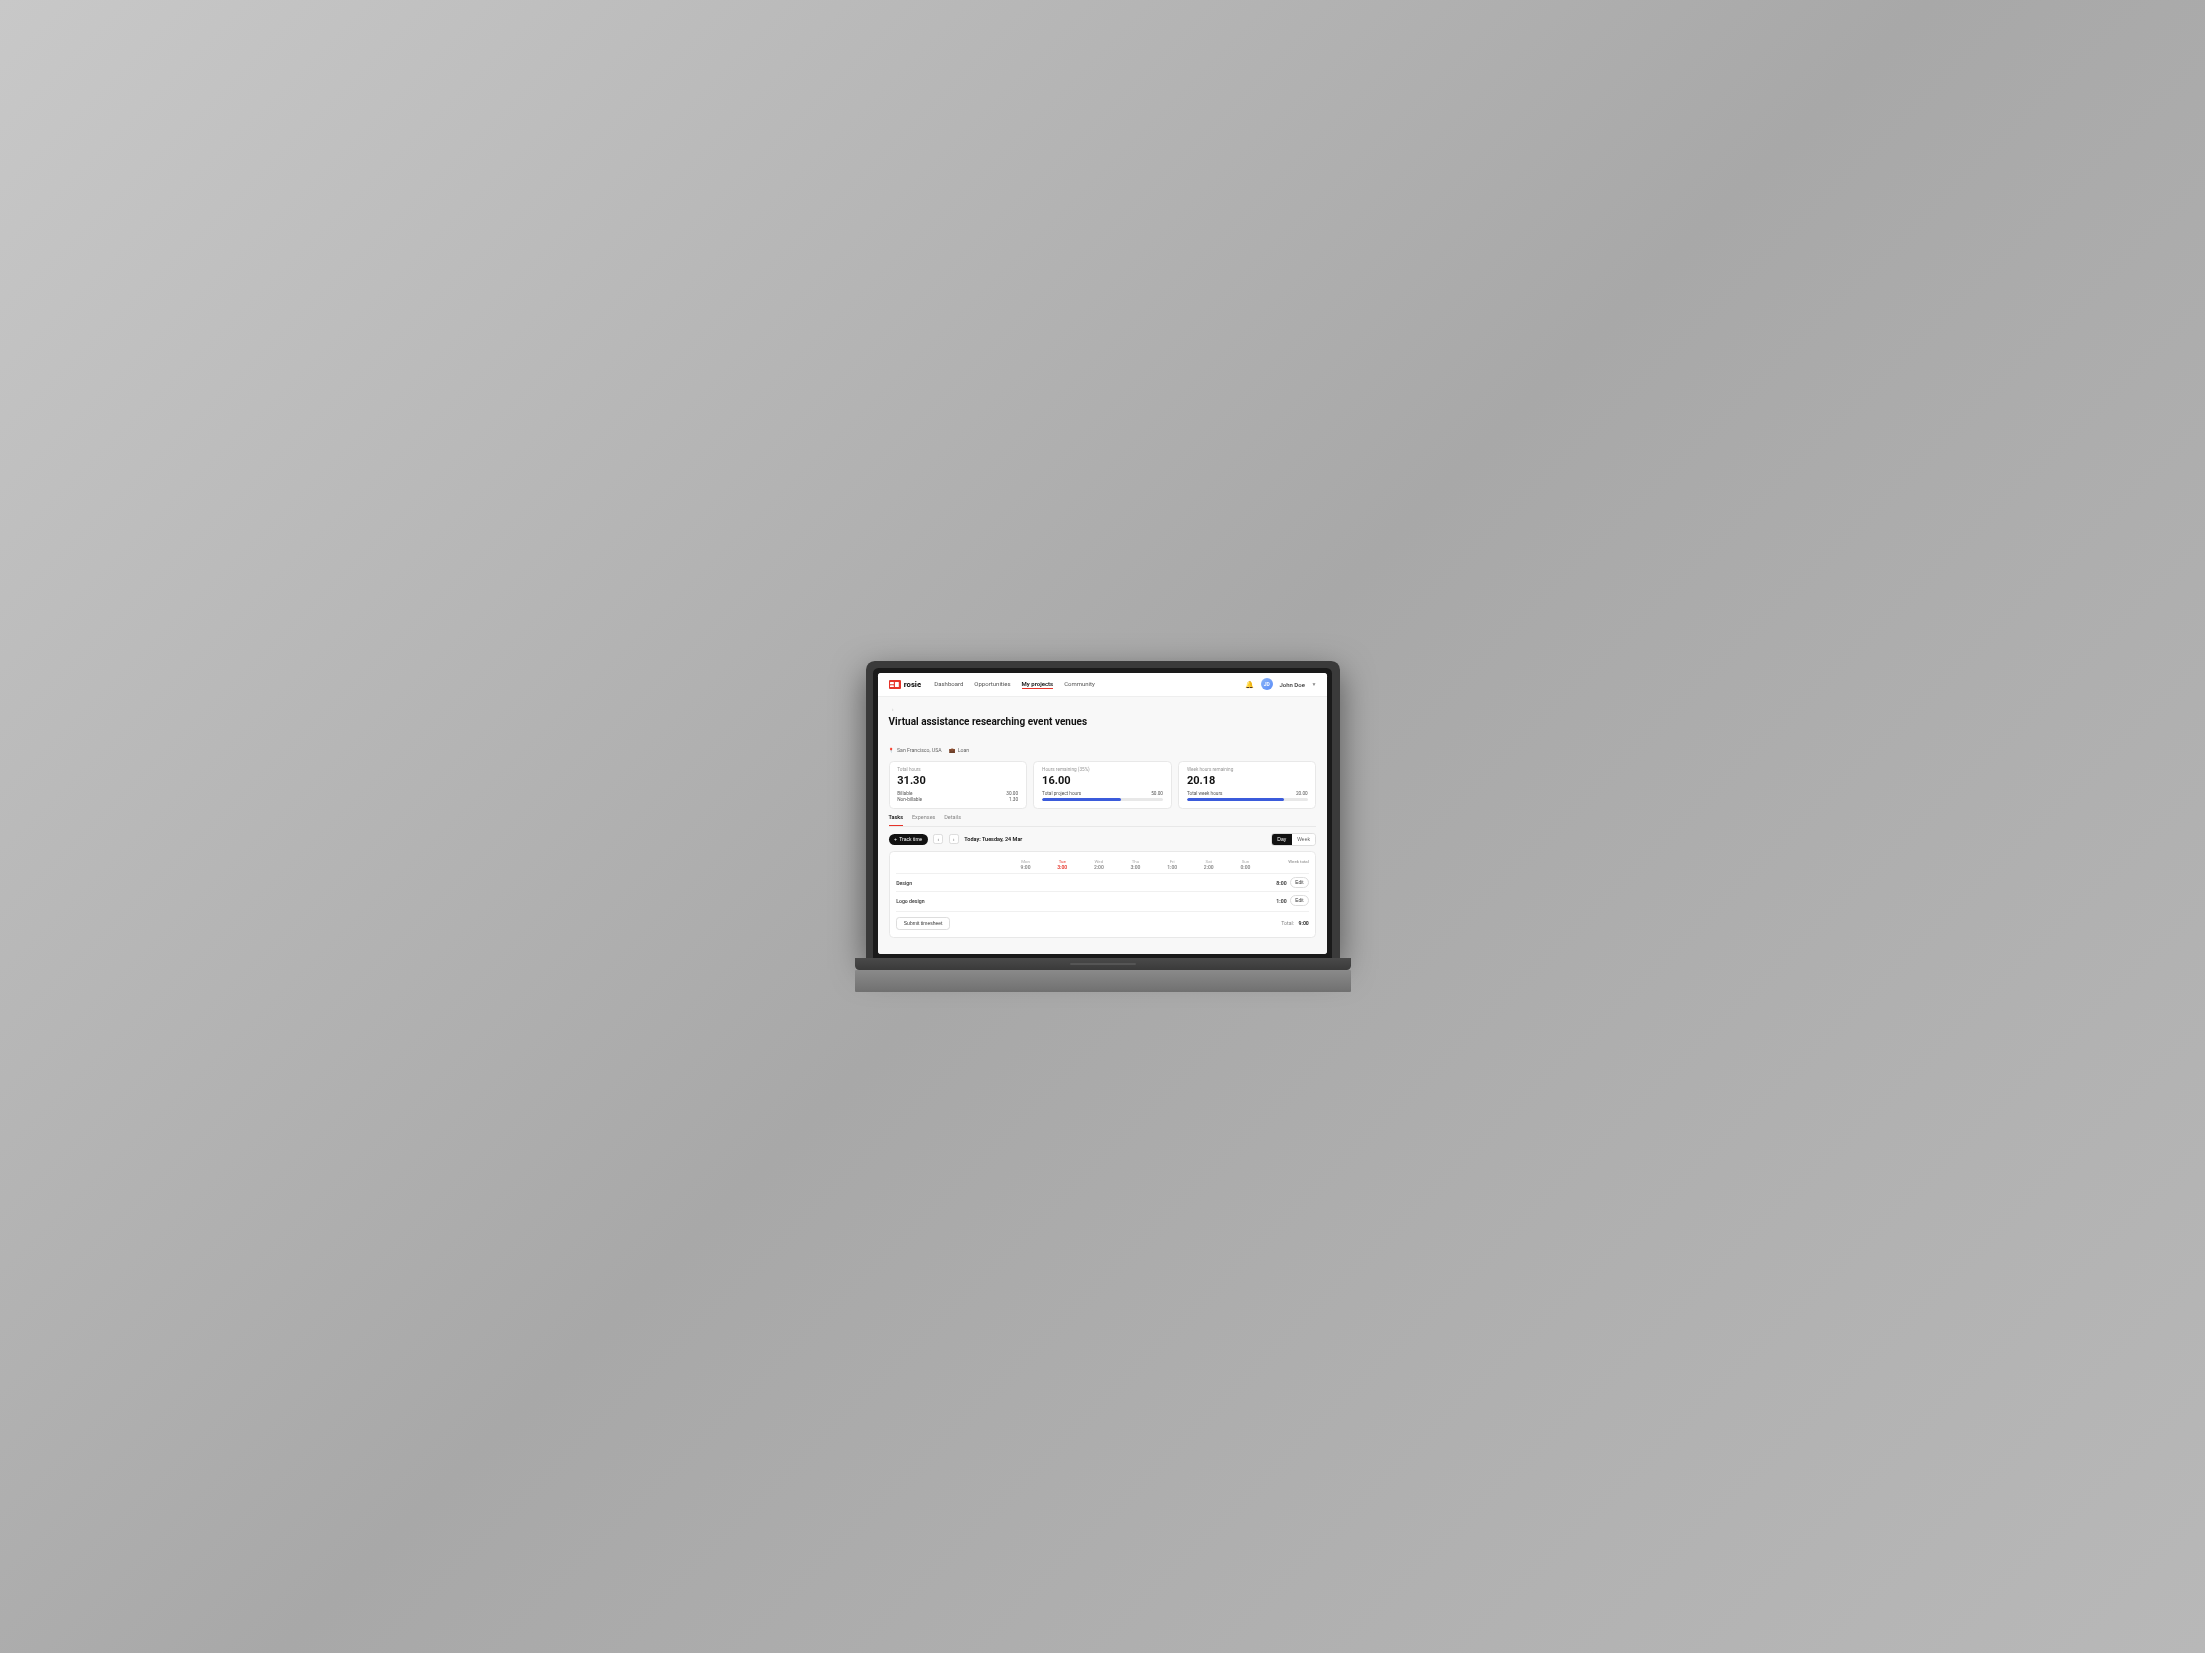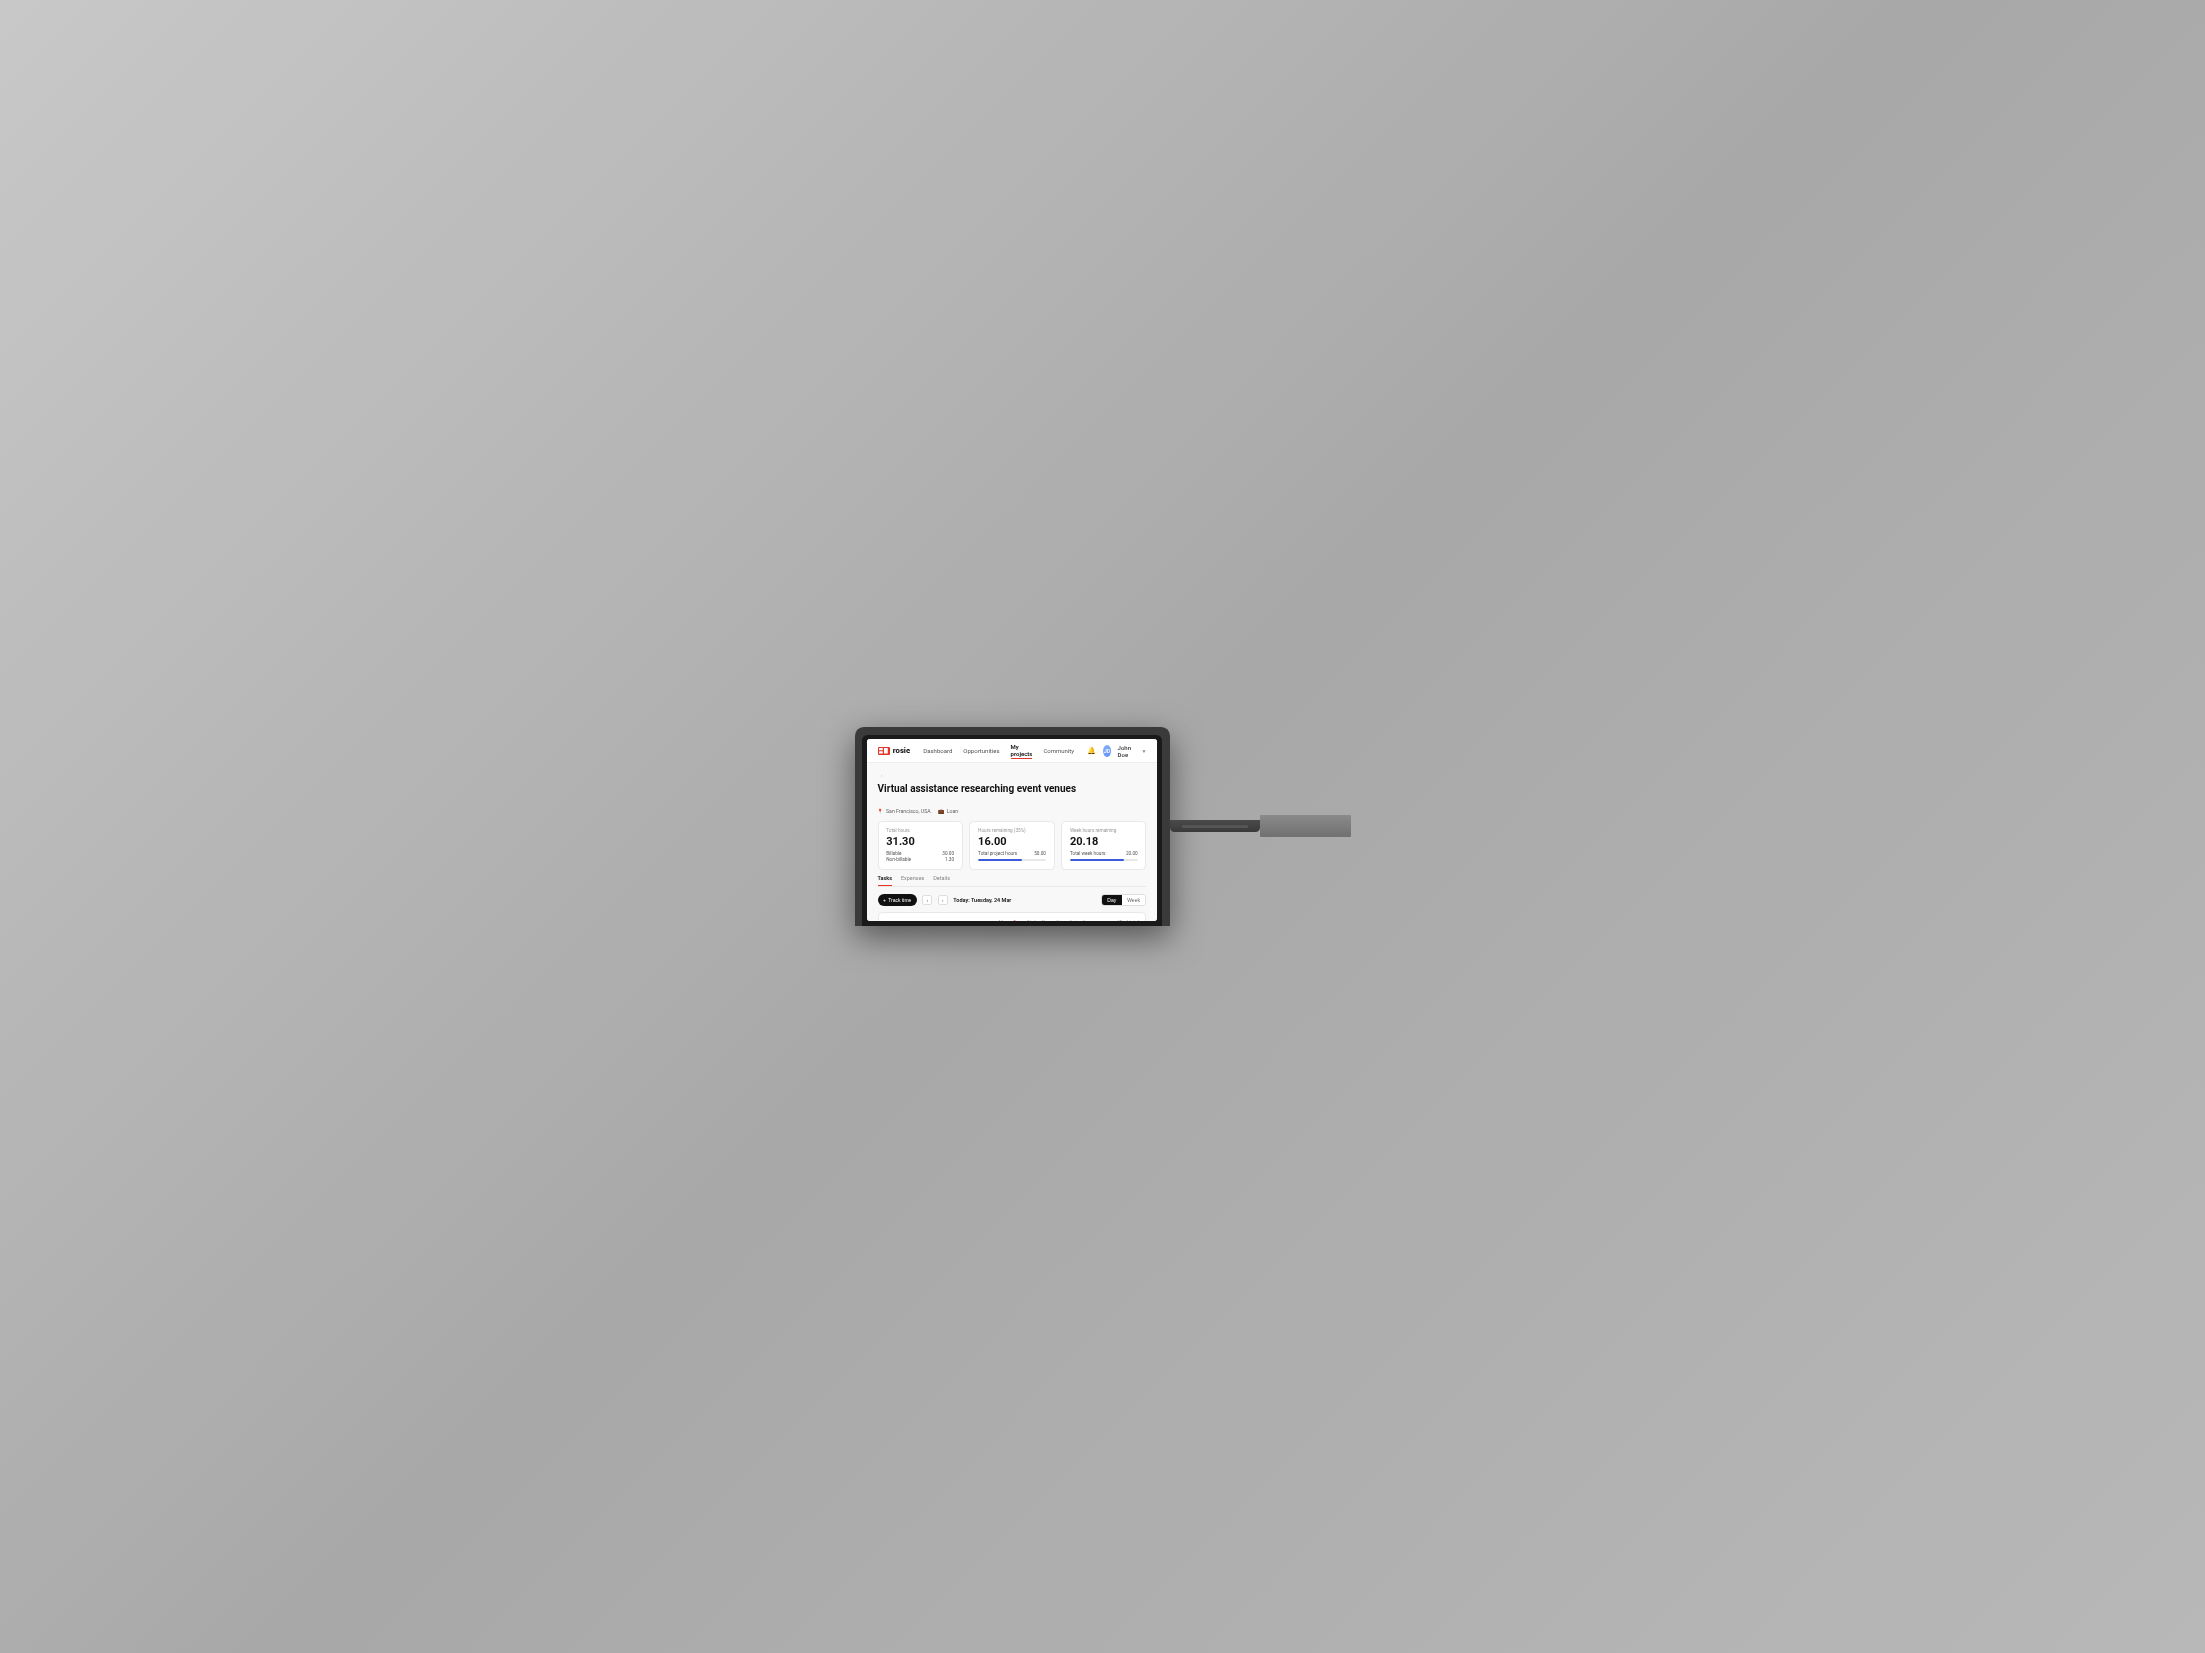--- a/index.html
+++ b/index.html
@@ -10,21 +10,21 @@
       display: flex;
       align-items: center;
       justify-content: center;
       font-family: -apple-system, BlinkMacSystemFont, 'Segoe UI', Roboto, sans-serif;
     }
 
     .scene {
       position: relative;
       width: 496px;
       display: flex;
-      flex-direction: row;
+      flex-direction: column;
       align-items: center;
     }
 
     
     .laptop-body {
       width: 474px;
       background: #3a3a3a;
       border-radius: 8.8px 8.8px 0 0;
       padding: 7.7px 7.7px 0 7.7px;
       box-shadow: 0 11px 33px rgba(0,0,0,0.5);
@@ -184,21 +184,21 @@
 
     .breadcrumb-link { color: #555; cursor: pointer; }
     .breadcrumb-sep { color: #bbb; }
     .breadcrumb-current { color: #888; }
 
     
     .page-title {
       font-size: 10px;
       font-weight: 700;
       color: #111;
-      margin-bottom: 14px;
+      margin-bottom: 20px;
     }
 
     .project-meta {
       display: flex;
       gap: 7.7px;
       align-items: center;
       margin-bottom: 7.7px;
     }
 
     .meta-item {

